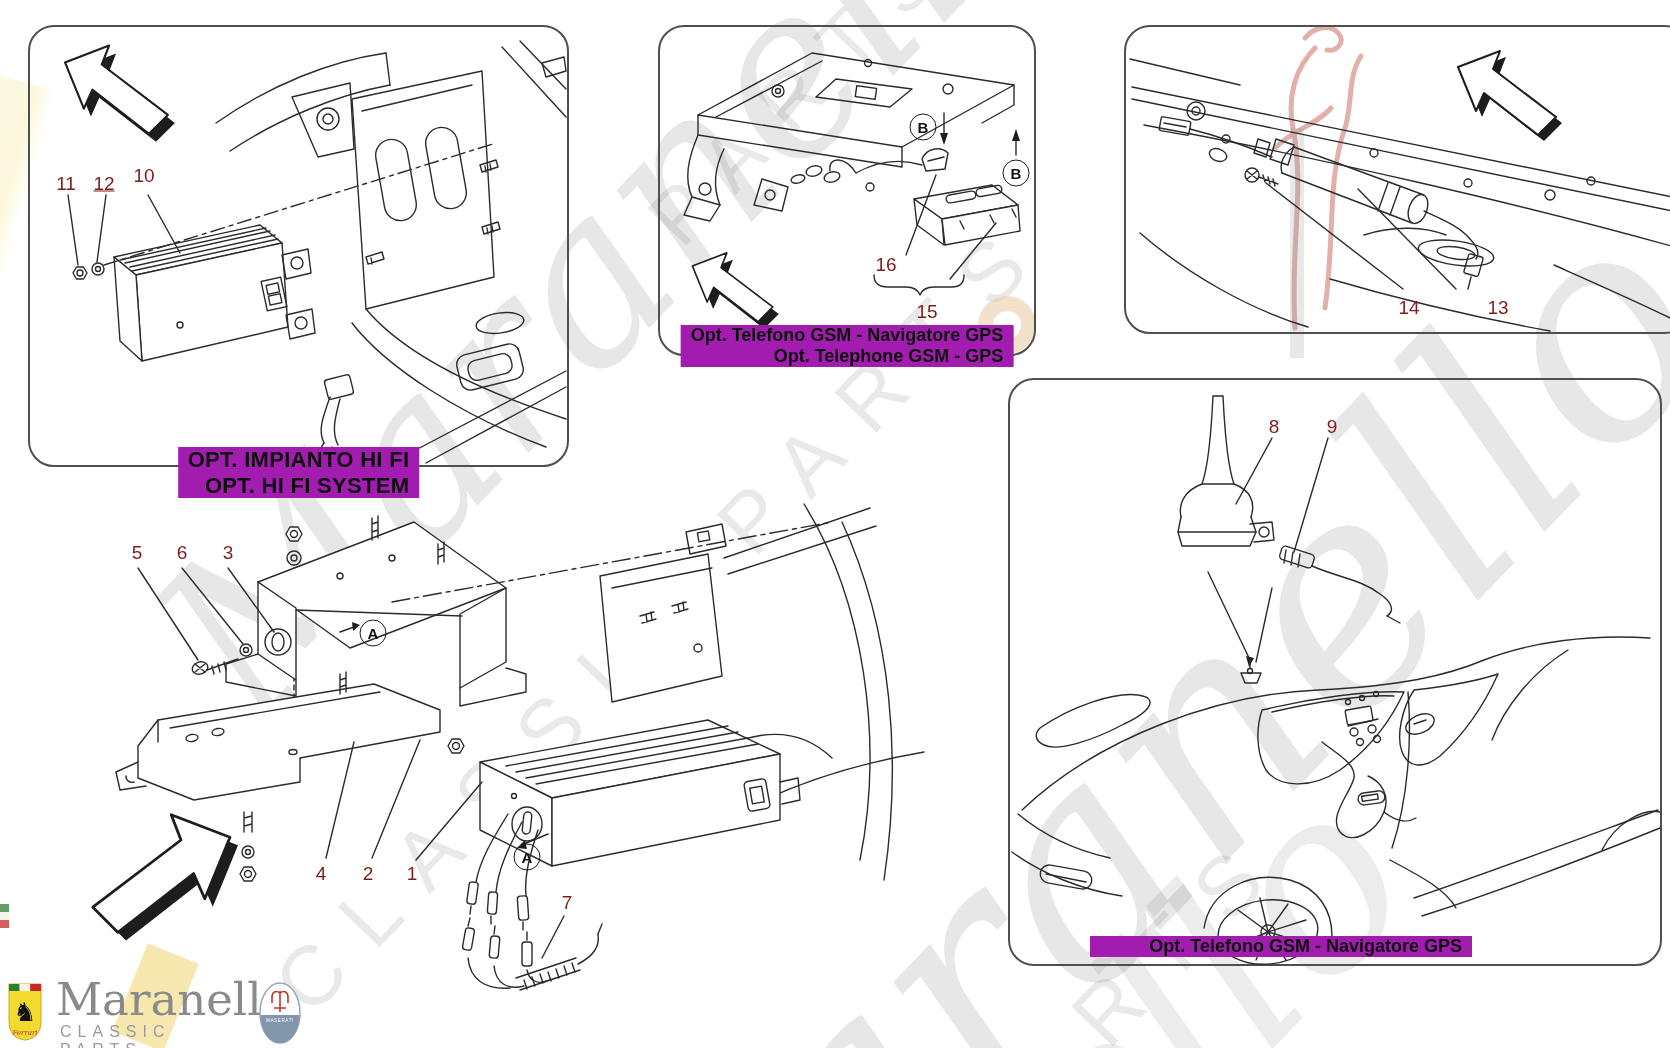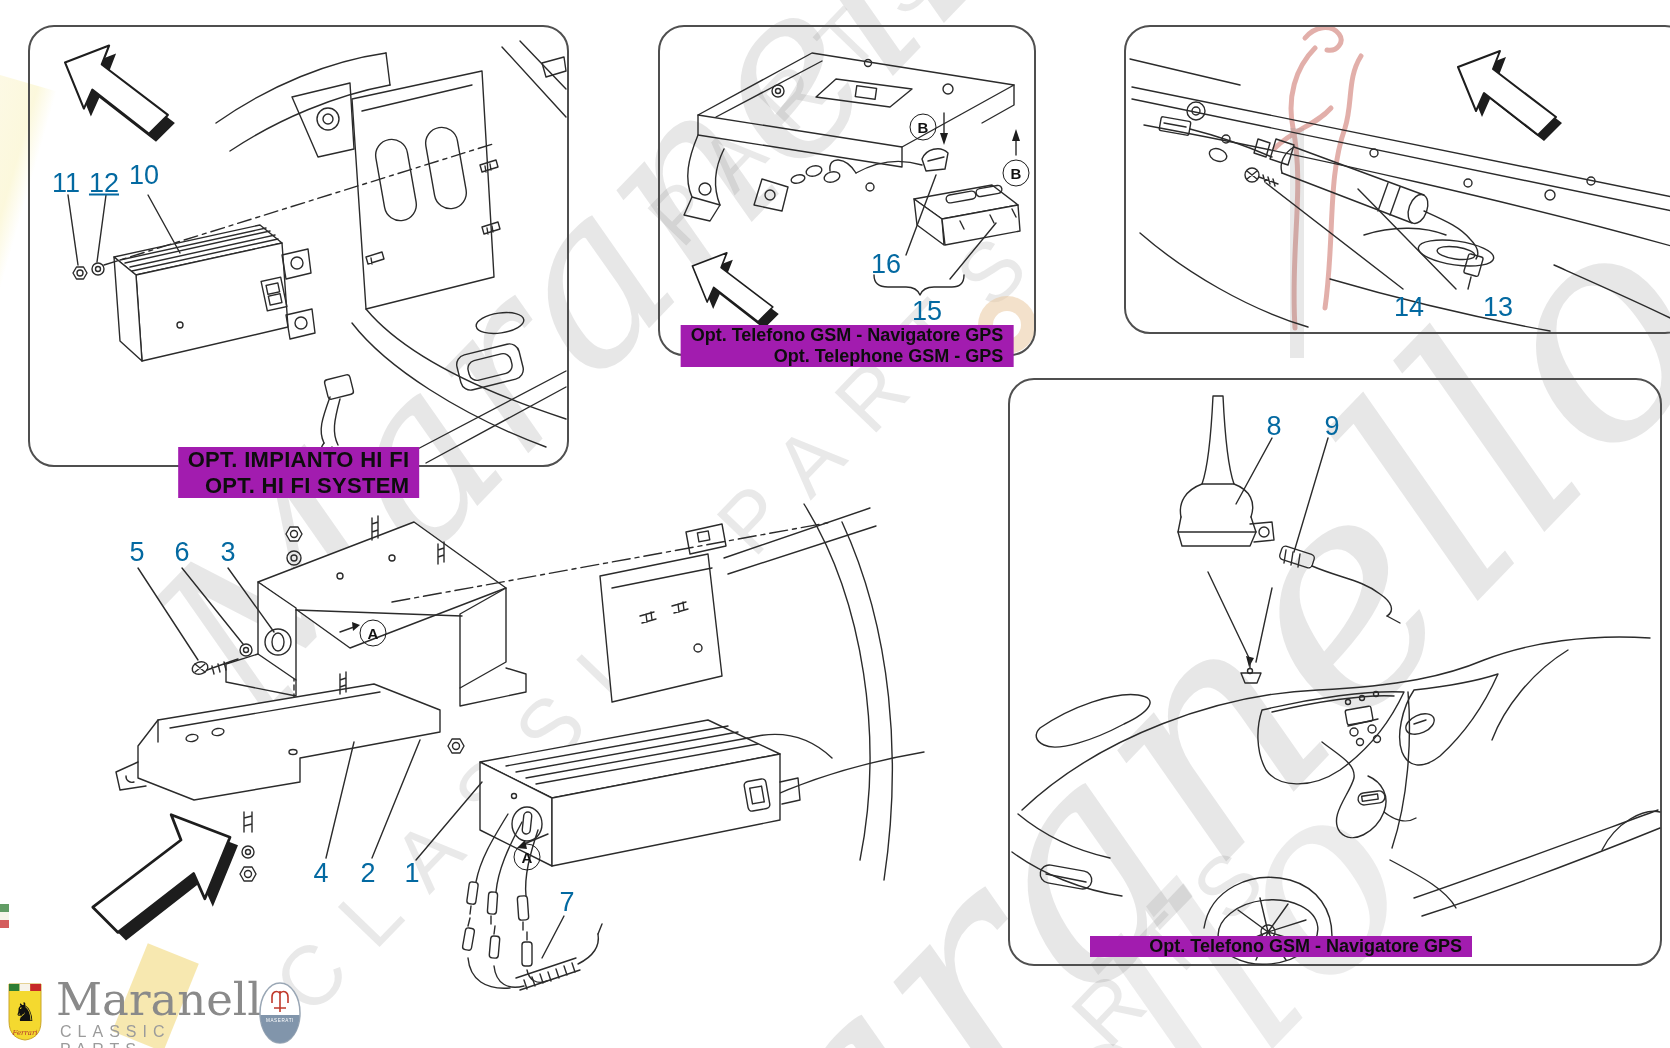--- a/index.html
+++ b/index.html
@@ -18,21 +18,21 @@
   .yellow-frag{background:rgba(238,205,80,.45);}
   .tricolor i{display:block;width:9px;height:8px;}
   
   .panel{position:absolute;border:2px solid #4f4f4f;border-radius:26px;z-index:1;}
   svg.art{position:absolute;left:0;top:0;stroke:#2b2b2b;fill:none;stroke-width:1.4;
           stroke-linecap:round;stroke-linejoin:round;overflow:visible;}
   .arr-shadow{fill:#1d1d1d;stroke:none;}
   .arr-main{fill:#fff;stroke:#1d1d1d;stroke-width:2;}
   .fillw{fill:#fff;}
   
-  .callout{position:absolute;transform:translate(-50%,-50%);font-size:27px;color:#0369a1;
+  .callout{position:absolute;transform:translate(-50%,-50%);font-size:19px;color:#7f1d1d;
            z-index:3;line-height:1;}
   .detail-letter{position:absolute;transform:translate(-50%,-50%);width:25px;height:25px;
            border:1.7px solid #1b1b1b;border-radius:50%;display:flex;align-items:center;
            justify-content:center;font-size:15px;font-weight:bold;color:#111;z-index:3;
            background:transparent;}
   
   .caption{position:absolute;z-index:3;background:#a21caf;text-align:right;color:#0d0d0d;
            font-weight:bold;padding:0 10px;line-height:1.17;white-space:nowrap;}
   .cap-hifi{font-size:22px;letter-spacing:.3px;}
   .cap-gsm{font-size:18px;}

